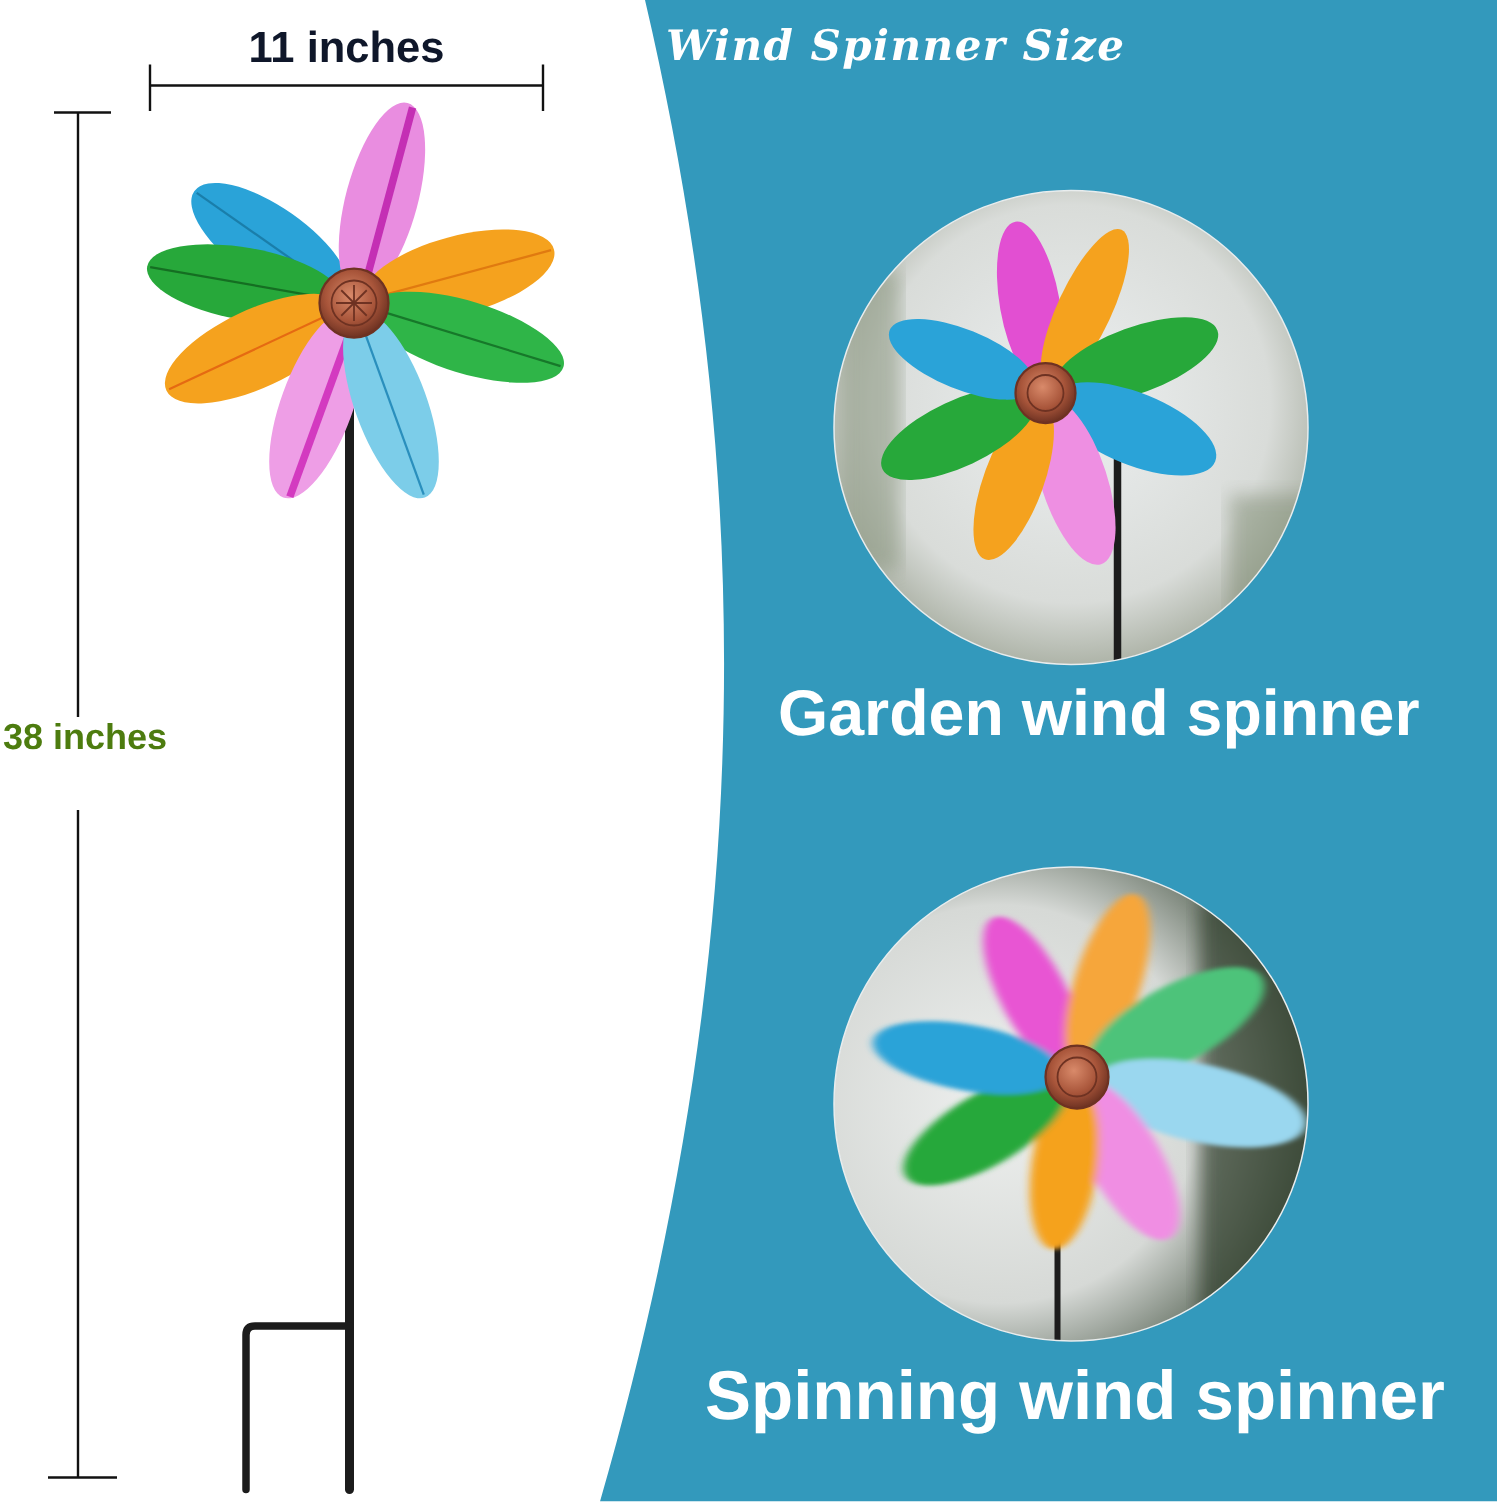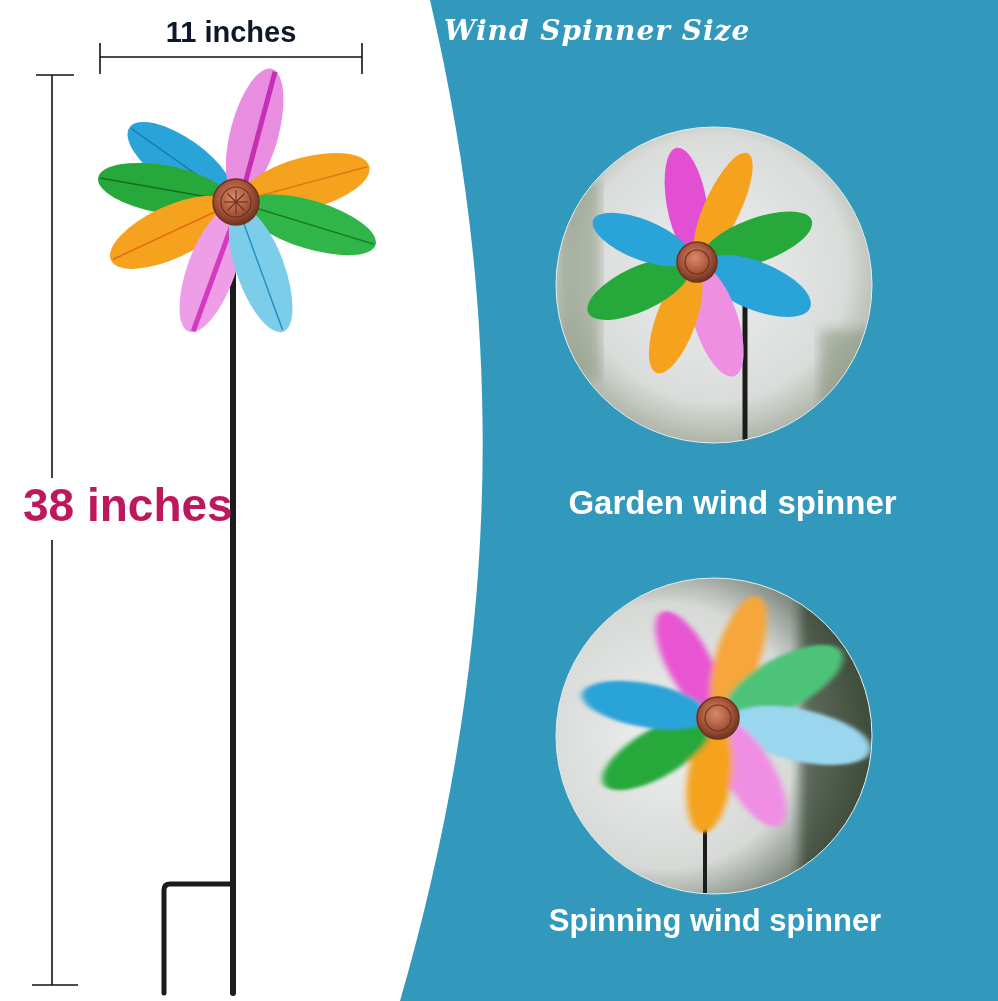--- a/index.html
+++ b/index.html
@@ -1,23 +1,23 @@
 <!DOCTYPE html>
 <html><head>
 <meta charset="utf-8">
 <style>
   html, body { margin: 0; padding: 0; }
   body { width: 998px; height: 1001px; position: relative; overflow: hidden; background: #ffffff; font-family: "Liberation Sans", sans-serif; }
   .bg-svg { position: absolute; left: 0; top: 0; width: 998px; height: 1001px; }
   .label-width { position: absolute; left: 100px; top: 16px; width: 262px; text-align: center; font-family: "Liberation Sans", sans-serif; font-weight: bold; font-size: 29px; color: #0f172a; letter-spacing: 0px; }
-  .label-height { position: absolute; left: 2px; top: 478px; font-family: "Liberation Sans", sans-serif; font-weight: bold; font-size: 46px; color: #be185d; white-space: nowrap; margin-left: 21px; }
+  .label-height { position: absolute; left: 2px; top: 478px; font-family: "Liberation Sans", sans-serif; font-weight: bold; font-size: 24px; color: #4d7c0f; white-space: nowrap; }
   .title { position: absolute; left: 444px; top: 14px; width: 540px; font-family: "DejaVu Serif", "Liberation Serif", serif; font-style: italic; font-weight: bold; font-size: 28px; color: #ffffff; white-space: nowrap; letter-spacing: 1px; }
   .caption { position: absolute; font-family: "Liberation Sans", sans-serif; font-weight: bold; color: #ffffff; white-space: nowrap; text-align: center; }
-  .caption-1 { left: 505px; top: 452px; width: 455px; font-size: 33px; margin-top: 32px; }
-  .caption-2 { left: 470px; top: 903px; width: 490px; font-size: 31px; }
+  .caption-1 { left: 505px; top: 452px; width: 455px; font-size: 43px; }
+  .caption-2 { left: 470px; top: 903px; width: 490px; font-size: 46px; }
 </style>
 </head>
 <body>
 
 <svg class="bg-svg" viewBox="0 0 998 1001" xmlns="http://www.w3.org/2000/svg">
   <defs>
     <radialGradient id="hubGrad" cx="45%" cy="40%" r="60%">
       <stop offset="0%" stop-color="#d98a6a"></stop>
       <stop offset="60%" stop-color="#a8553a"></stop>
       <stop offset="100%" stop-color="#6e3222"></stop>

